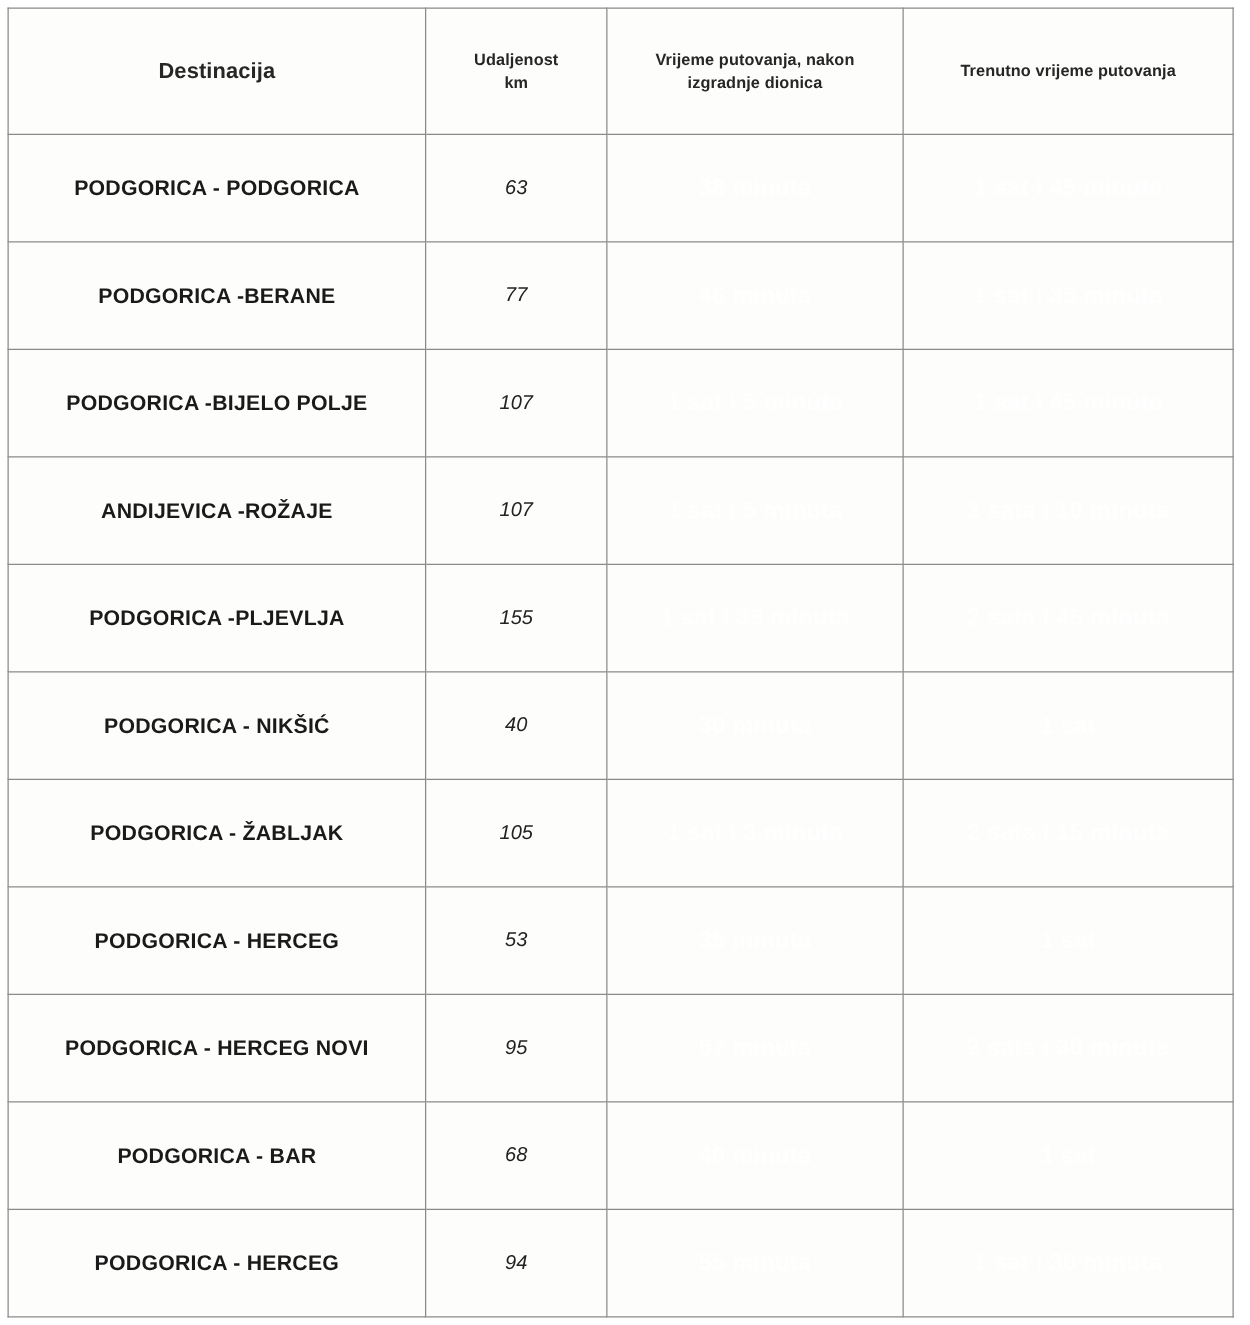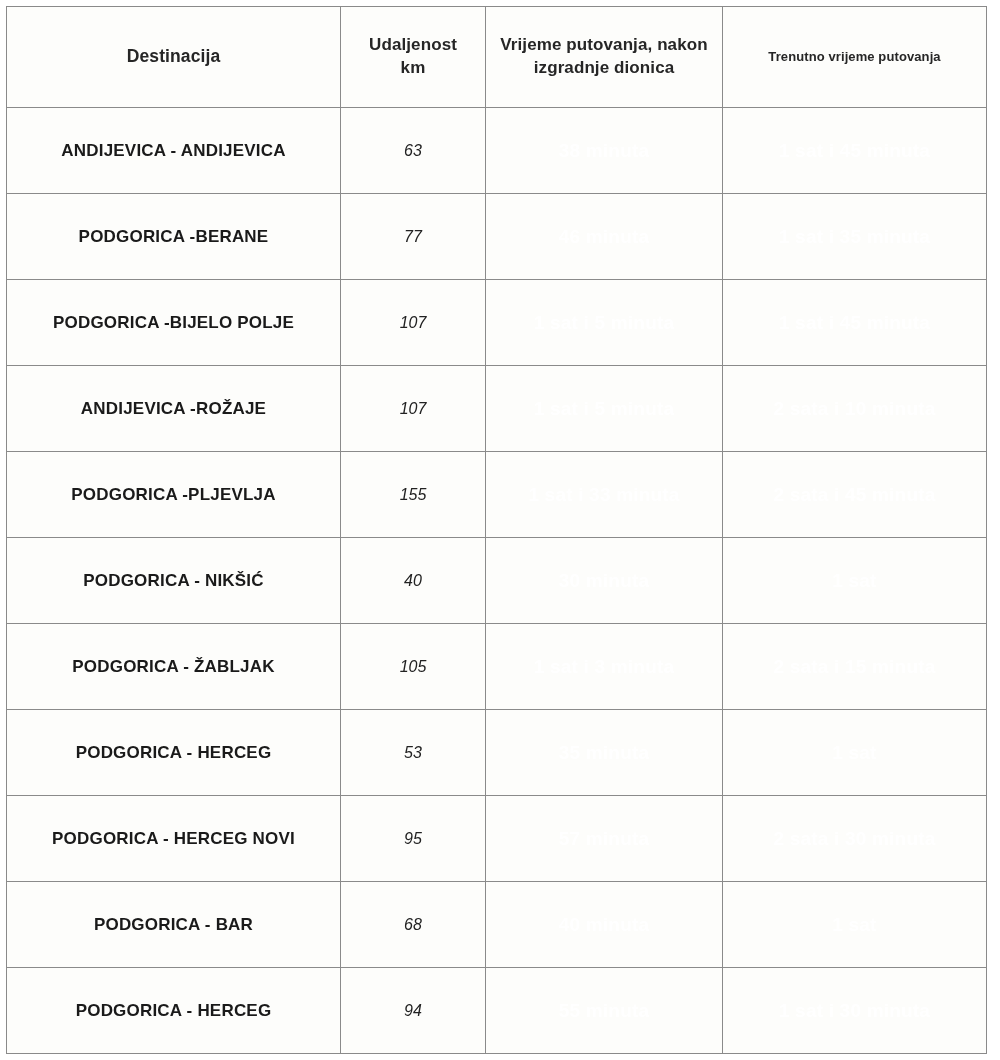--- a/index.html
+++ b/index.html
@@ -40,21 +40,21 @@
     border: 1px solid #8a8a8a;
     padding: 0;
     vertical-align: middle;
     text-align: center;
     background: #fdfdfb;
   }
 
   
   thead th {
     height: 100px;
-    font-size: 17px;
+    font-size: 13px;
     font-weight: bold;
     color: #262626;
     line-height: 1.35;
     letter-spacing: 0.1px;
     padding: 0 8px;
   }
   thead th.h-dest { font-size: 17.5px; }
   thead th.h-cur  { font-size: 13px; }
 
   .hdr-line { display: block; }
@@ -128,21 +128,21 @@
           <span class="hdr-line">izgradnje dionica</span>
         </th>
         <th class="h-cur">
           <span class="hdr-line">Trenutno vrijeme putovanja</span>
         </th>
       </tr>
     </thead>
 
     <tbody id="table-body">
         <tr>
-          <td class="cell-dest">ANDIJEVICA - ANDIJEVICA</td>
+          <td class="cell-dest">PODGORICA - PODGORICA</td>
           <td class="cell-km">63</td>
           <td class="cell-new">38 minuta</td>
           <td class="cell-cur">1 sat i 45 minuta</td>
         </tr>
         <tr>
           <td class="cell-dest">PODGORICA -BERANE</td>
           <td class="cell-km">77</td>
           <td class="cell-new">46 minuta</td>
           <td class="cell-cur">1 sat i 35 minuta</td>
         </tr>

